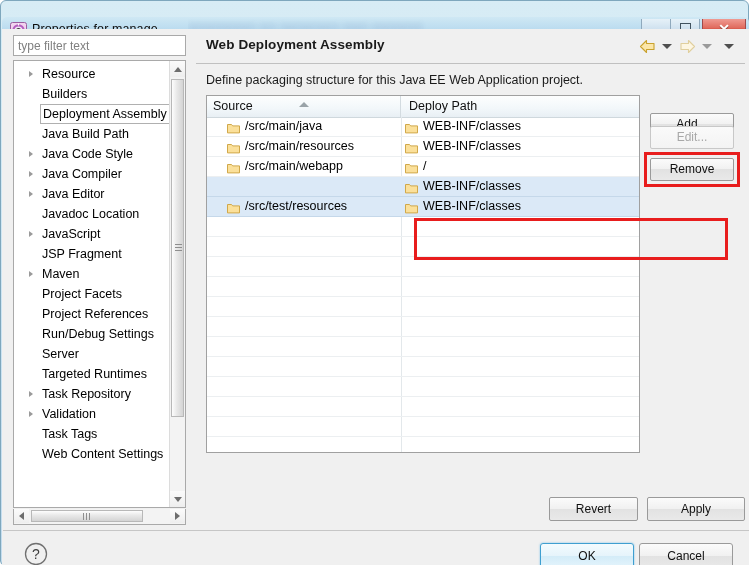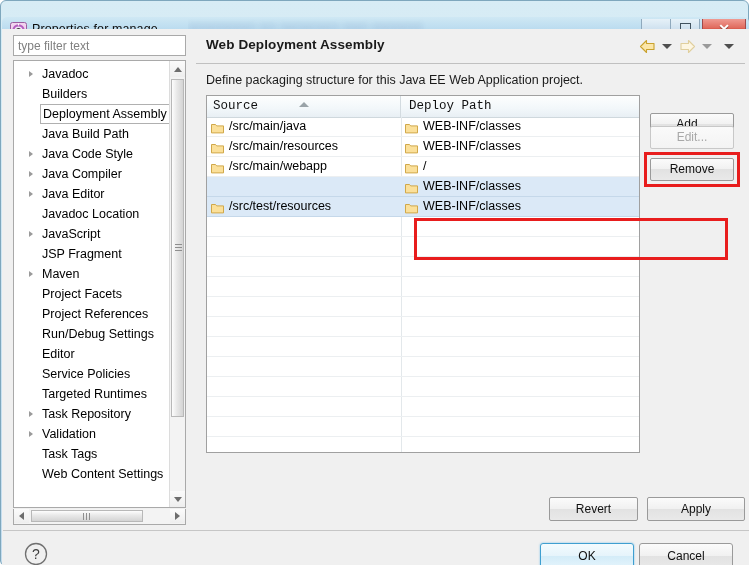--- a/index.html
+++ b/index.html
@@ -281,21 +281,20 @@
     background: #ffffff;
     border: 1px solid #a0a0a0;
     overflow: hidden;
   }
   #table-head {
     position: absolute;
     left: 0; top: 0;
     width: 432px; height: 21px;
     background: linear-gradient(180deg,#fdfefe 0%, #f2f7fa 60%, #e8eff4 100%);
     border-bottom: 1px solid #cfd8dd;
-    font-family: Liberation Mono, monospace;
   }
   .th {
     position: absolute;
     top: 0; height: 21px; line-height: 21px;
     font-size: 12.5px;
     color: #101010;
     padding-left: 6px;
     box-sizing: border-box;
   }
   #th-source { left: 0; width: 194px; border-right: 1px solid #d3dbe0; }
@@ -321,21 +320,21 @@
     box-sizing: border-box;
   }
   .trow.selected { background: #dbe9f7; border-bottom-color: #c5d8ea; }
   .cell {
     position: absolute;
     top: 0; height: 19px; line-height: 19px;
     font-size: 12.5px;
     color: #000;
     white-space: nowrap;
   }
-  .cell.c-source { left: 0; width: 194px; padding-left: 22px; box-sizing: border-box; }
+  .cell.c-source { left: 16px; width: 194px; padding-left: 22px; box-sizing: border-box; }
   .cell.c-deploy { left: 194px; width: 238px; padding-left: 22px; box-sizing: border-box; }
   .folder {
     position: absolute;
     left: 4px; top: 4px;
     width: 13px; height: 11px;
   }
   .cell.c-deploy .folder { left: 4px; }
   .colsep {
     position: absolute;
     left: 194px; top: 0; bottom: 0;
@@ -473,21 +472,21 @@
     </div>
   </div>
 
   <div id="dialog-body">
 
     <input id="filter-input" type="text" value="" placeholder="type filter text" style="">
 
     <div id="tree-panel">
       <div id="tree-list">
         <div class="tree-item has-arrow">
-          <span>Javadoc</span>
+          <span>Resource</span>
         </div>
         <div class="tree-item">
           <span>Builders</span>
         </div>
         <div class="tree-item selected">
           <span>Deployment Assembly</span>
         </div>
         <div class="tree-item">
           <span>Java Build Path</span>
         </div>
@@ -515,24 +514,21 @@
         <div class="tree-item">
           <span>Project Facets</span>
         </div>
         <div class="tree-item">
           <span>Project References</span>
         </div>
         <div class="tree-item">
           <span>Run/Debug Settings</span>
         </div>
         <div class="tree-item">
-          <span>Editor</span>
-        </div>
-        <div class="tree-item">
-          <span>Service Policies</span>
+          <span>Server</span>
         </div>
         <div class="tree-item">
           <span>Targeted Runtimes</span>
         </div>
         <div class="tree-item has-arrow">
           <span>Task Repository</span>
         </div>
         <div class="tree-item has-arrow">
           <span>Validation</span>
         </div>

